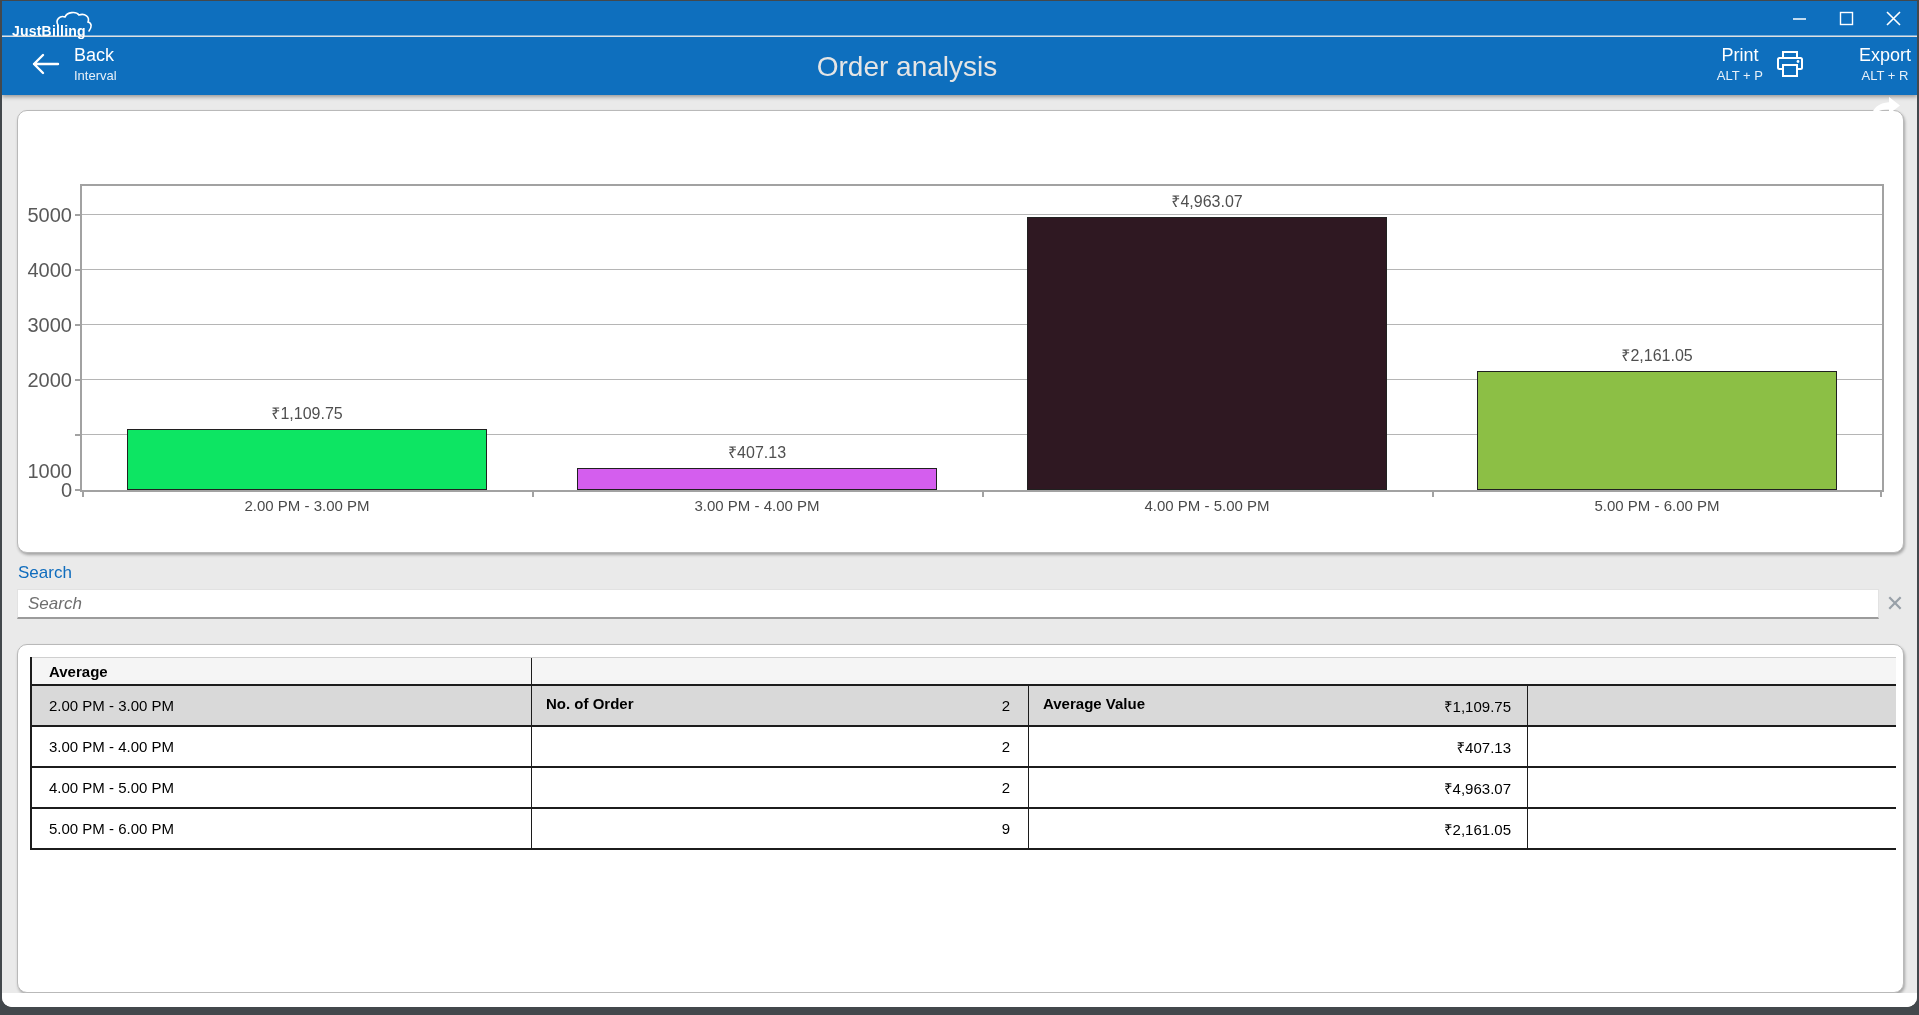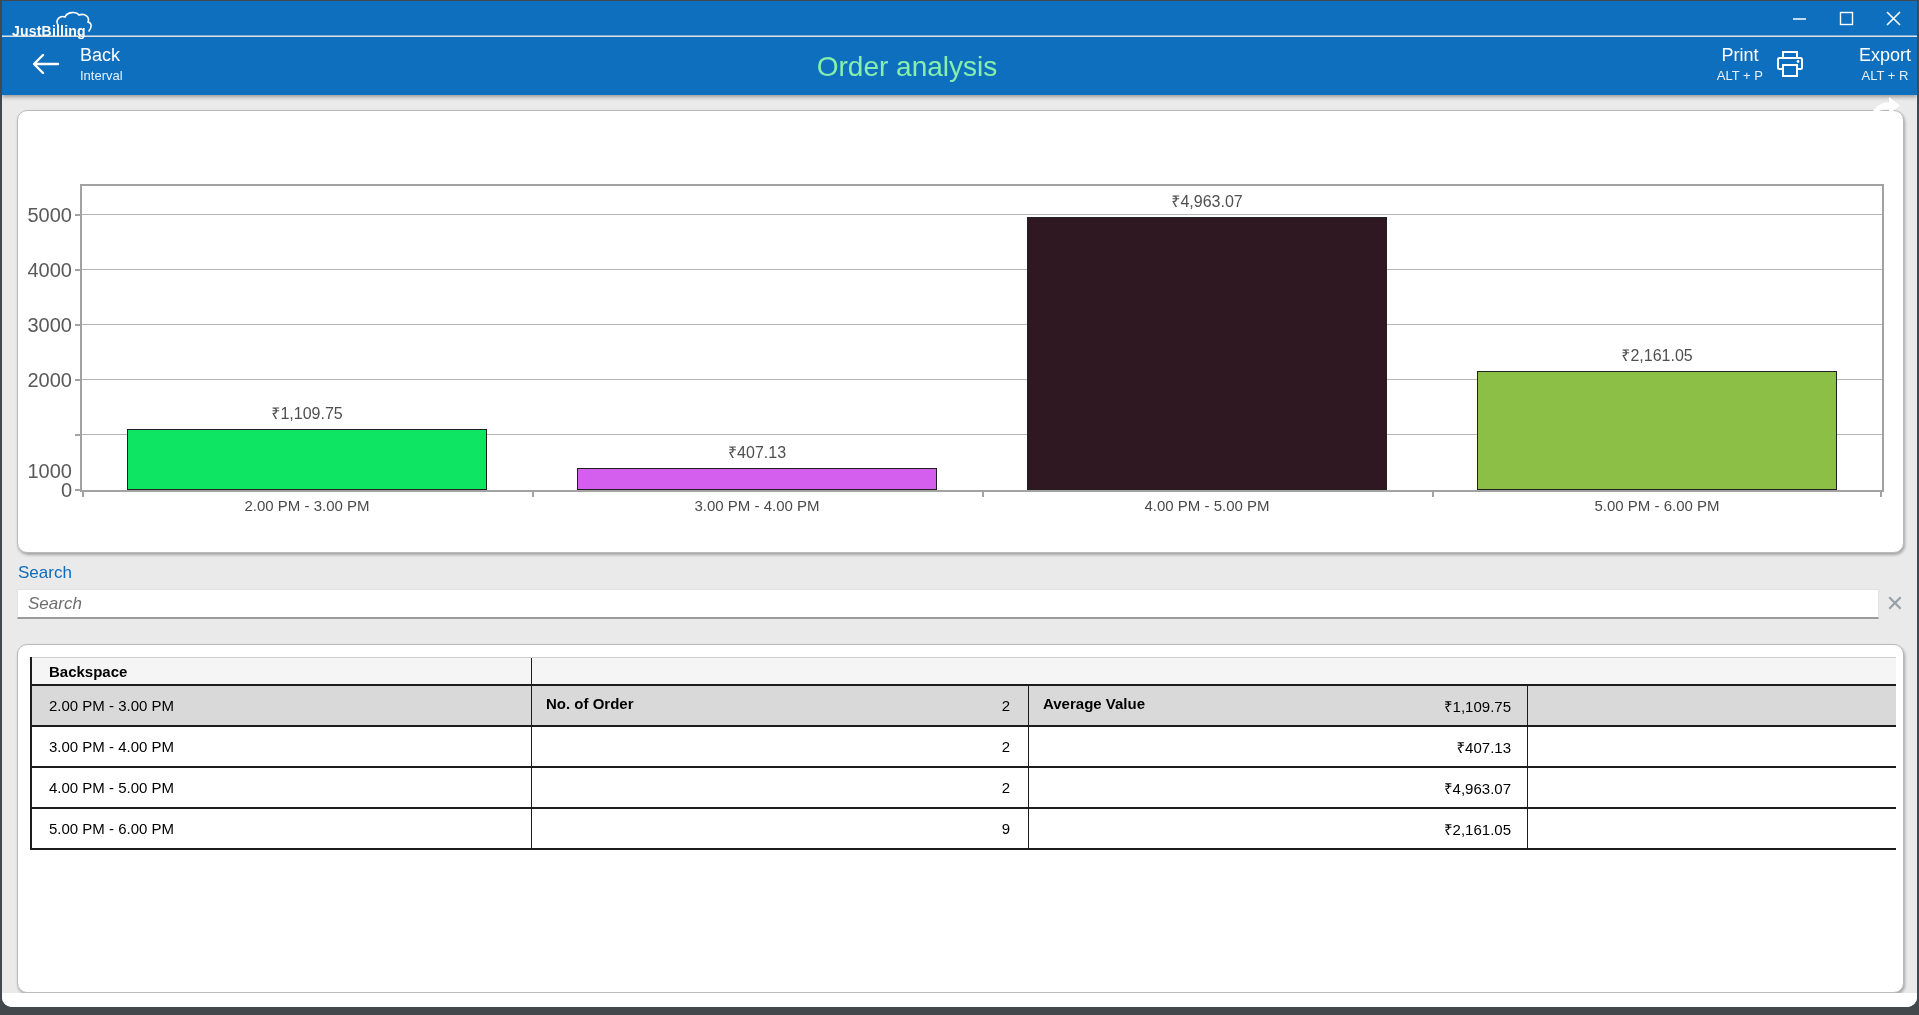--- a/index.html
+++ b/index.html
@@ -20,25 +20,25 @@
     background:var(--blue); border-bottom:1px solid rgba(255,255,255,.45); z-index:6; }
   .logo{ position:absolute; left:10px; top:22px; height:26px; display:flex; align-items:flex-start; }
   .logo-text{ color:#fff; font-size:14px; font-weight:bold; letter-spacing:.2px; }
   .logo-cloud{ margin-left:-34px; margin-top:-12px; }
   .win-controls{ position:absolute; right:0; top:0; height:35px; display:flex; }
   .win-btn{ width:47px; height:35px; display:flex; align-items:center; justify-content:center; cursor:default; }
 
   
   .cmdbar{ position:absolute; top:36px; left:0; right:0; height:58px;
     background:var(--blue); box-shadow:0 2px 4px rgba(0,0,0,.35); z-index:5; }
-  .back-btn{ position:absolute; left:28px; top:6px; display:flex; align-items:center; gap:20px; }
+  .back-btn{ position:absolute; left:28px; top:6px; display:flex; align-items:center; gap:14px; }
   .btn-main{ color:#fff; font-size:18px; line-height:24px; }
   .btn-sub{ color:#e8f1f9; font-size:13px; line-height:17px; }
   .page-title{ position:absolute; left:905px; top:14px; transform:translateX(-50%);
-    color:#86efac; font-size:28px; font-weight:400; white-space:nowrap; }
+    color:#e5e5e5; font-size:28px; font-weight:400; white-space:nowrap; }
   .cmd-right{ position:absolute; top:6px; display:flex; align-items:center; gap:12px; }
   .cmd-right .labels{ text-align:center; }
   .print-btn{ right:112px; }
   .export-btn{ right:6px;flex-direction:column; }
 
   
   .content{ position:absolute; top:94px; left:0; right:0; bottom:0; background:#eaeaea; }
   .card{ position:absolute; background:#fff; border:1px solid #b9b9b9; border-radius:10px;
     box-shadow:1px 2px 3px rgba(0,0,0,.3); }
   .chart-card{ left:15px; top:15px; width:1887px; height:443px; }
@@ -194,21 +194,21 @@
           </div>
       </div>
 
       <div class="search-label">Search</div>
       <input class="search-input" id="searchInput" placeholder="Search" style="">
       <div class="search-clear">✕</div>
 
       <div class="card table-card">
         <div class="table" id="table">
             <div class="t-row t-head">
-              <div class="cell c0">Backspace</div>
+              <div class="cell c0">Average</div>
               <div class="cell c1">No. of Order</div>
               <div class="cell c2">Average Value</div>
               <div class="cell c3"></div>
             </div>
             <div class="t-row selected">
               <div class="cell c0">2.00 PM - 3.00 PM</div>
               <div class="cell c1">2</div>
               <div class="cell c2">₹1,109.75</div>
               <div class="cell c3"></div>
             </div>

